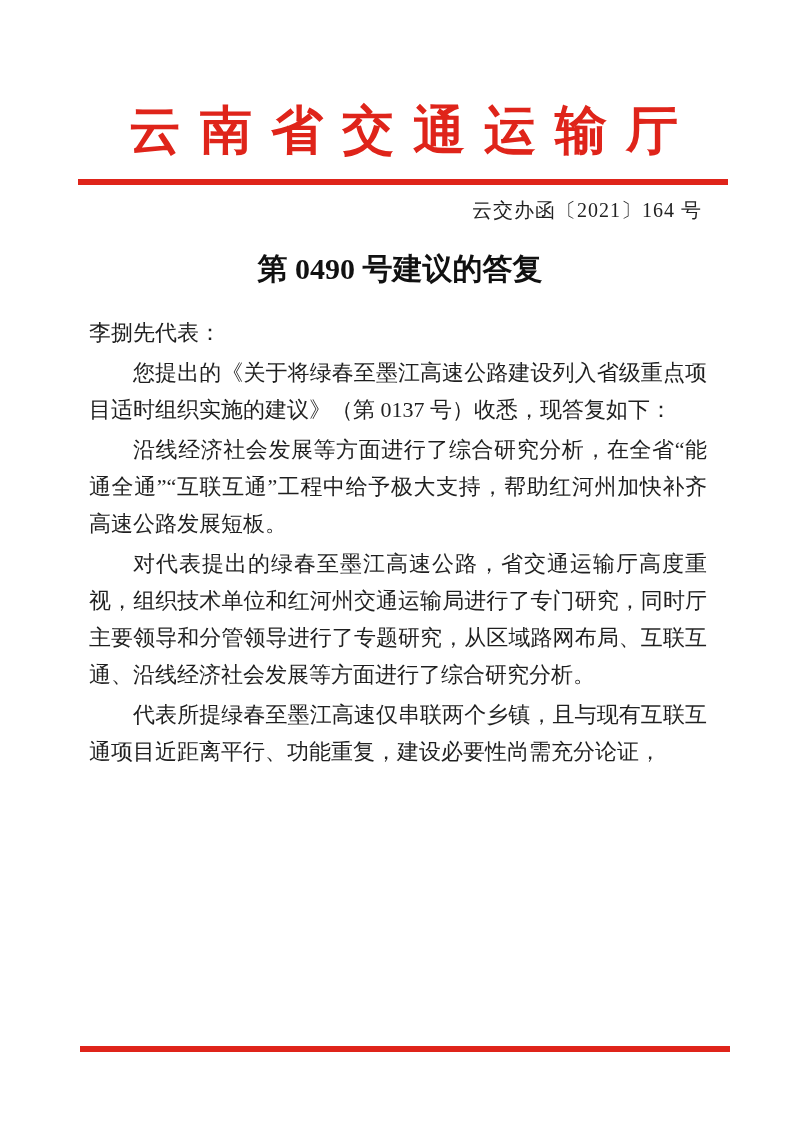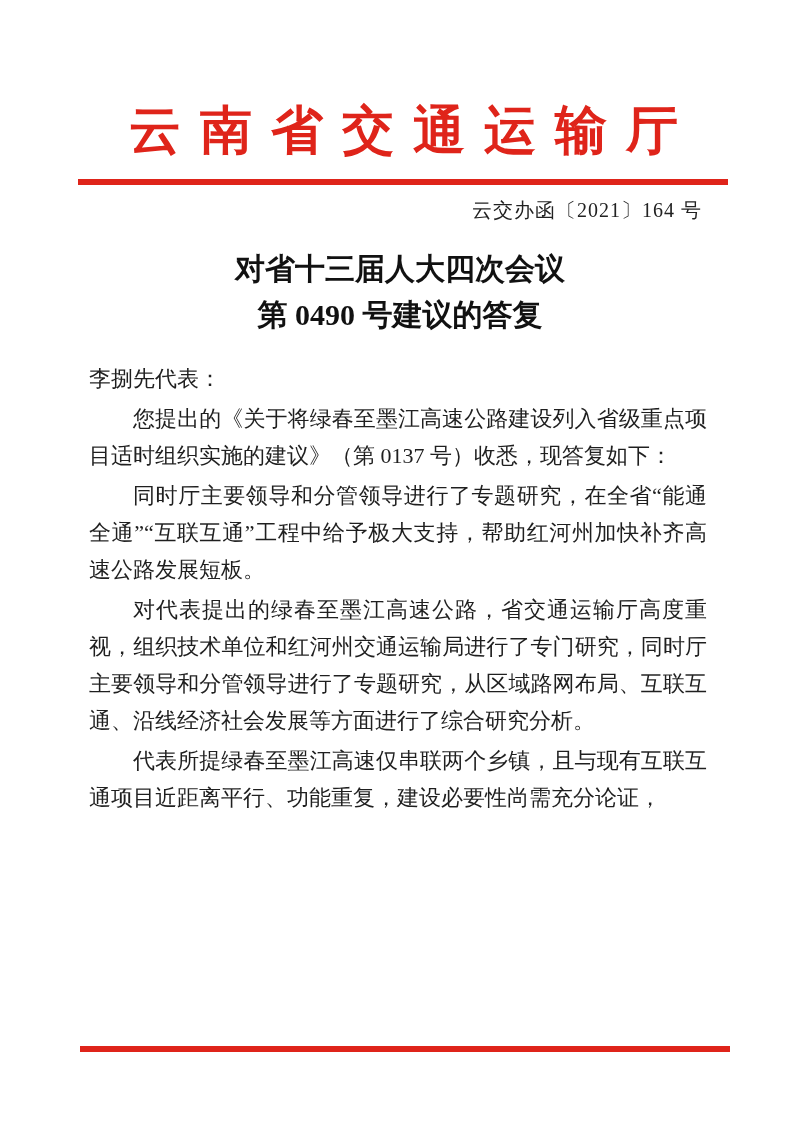--- a/index.html
+++ b/index.html
@@ -79,27 +79,26 @@
 
 <div class="page">
 
   <div class="org-name">云南省交通运输厅</div>
 
   <div class="rule"></div>
 
   <div class="doc-number">云交办函〔2021〕164 号</div>
 
   <h1 class="doc-title">
-    <span class="title-line">对省十三届人大四次会议</span>
     <span class="title-line">第 0490 号建议的答复</span>
   </h1>
 
   <section class="doc-body">
     <p class="salutation">李捌先代表：</p>
     <p class="para">您提出的《关于将绿春至墨江高速公路建设列入省级重点项目适时组织实施的建议》（第 0137 号）收悉，现答复如下：</p>
-    <p class="para">同时厅主要领导和分管领导进行了专题研究，在全省“能通全通”“互联互通”工程中给予极大支持，帮助红河州加快补齐高速公路发展短板。</p>
+    <p class="para">沿线经济社会发展等方面进行了综合研究分析，在全省“能通全通”“互联互通”工程中给予极大支持，帮助红河州加快补齐高速公路发展短板。</p>
     <p class="para">对代表提出的绿春至墨江高速公路，省交通运输厅高度重视，组织技术单位和红河州交通运输局进行了专门研究，同时厅主要领导和分管领导进行了专题研究，从区域路网布局、互联互通、沿线经济社会发展等方面进行了综合研究分析。</p>
     <p class="para">代表所提绿春至墨江高速仅串联两个乡镇，且与现有互联互通项目近距离平行、功能重复，建设必要性尚需充分论证，</p>
   </section>
 
   <div class="rule footer-rule"></div>
 
 </div>
 
 </body></html>

